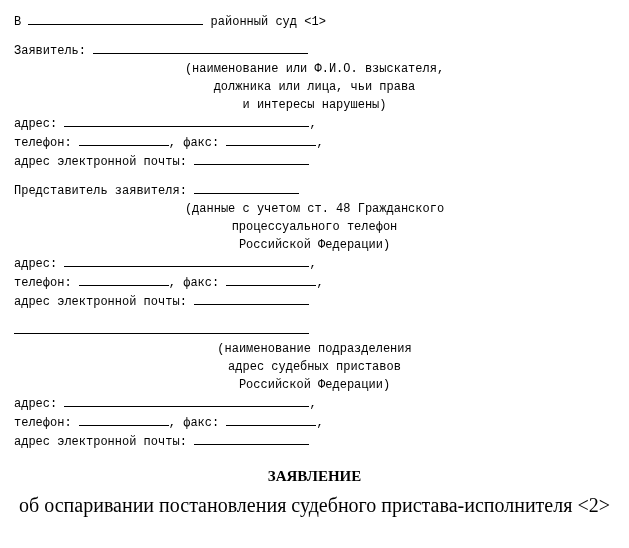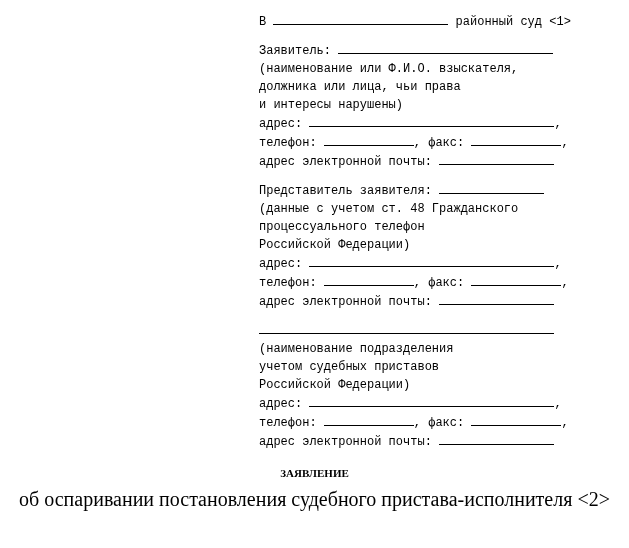--- a/index.html
+++ b/index.html
@@ -7,43 +7,42 @@
     font-size: 12px;
     line-height: 1.5;
     margin: 0;
     padding: 12px 14px;
     width: 629px;
     box-sizing: border-box;
     color: #000;
     background: #fff;
   }
   .right-block {
-    margin-left: 245px;
   }
   .right-block .line {
     white-space: nowrap;
   }
   .ul {
     display: inline-block;
     border-bottom: 1px solid #000;
     height: 12px;
     vertical-align: baseline;
   }
   .paren {
-    text-align: left;
+    text-align: center;
   }
   .spacer { height: 10px; }
   .title {
     text-align: center;
     margin-top: 14px;
   }
   .title-main {
     font-family: "Times New Roman", serif;
     font-weight: bold;
-    font-size: 11px;
+    font-size: 15px;
   }
   .title-sub {
     font-family: "Times New Roman", serif;
     font-size: 20px;
     margin-top: 2px;
   }
 </style>
 </head>
 <body>
 
@@ -103,21 +102,21 @@
     <span>адрес электронной почты:</span>
     <span class="ul" style="width:115px"></span>
   </div>
 
   <div class="spacer"></div>
 
   <div class="line">
     <span class="ul" style="width:295px"></span>
   </div>
   <div class="paren">(наименование подразделения</div>
-  <div class="paren">учетом судебных приставов</div>
+  <div class="paren">адрес судебных приставов</div>
   <div class="paren">Российской Федерации)</div>
 
   <div class="line">
     <span>адрес:</span>
     <span class="ul" style="width:245px"></span>,
   </div>
   <div class="line">
     <span>телефон:</span>
     <span class="ul" style="width:90px"></span>,
     <span>факс:</span>

